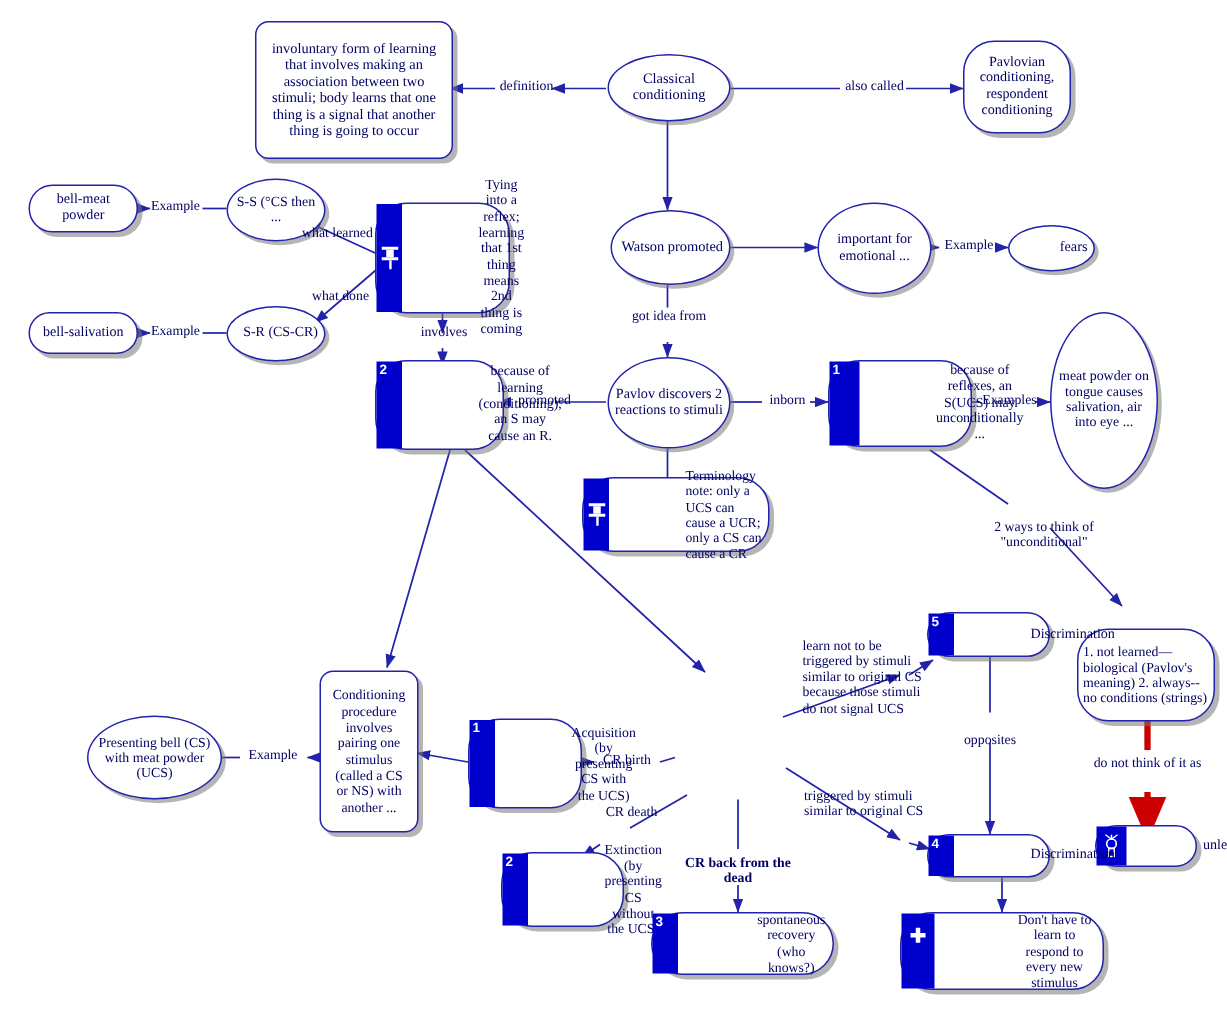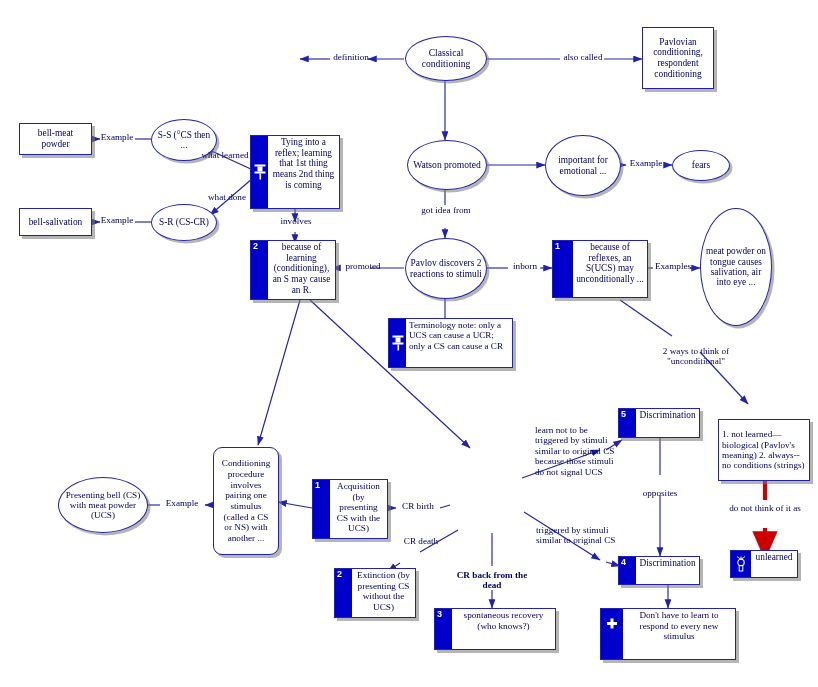--- a/index.html
+++ b/index.html
@@ -6,29 +6,29 @@
   body{
     width:818px;height:687px;
     background:#ffffff;
     font-family:"Liberation Serif",serif;
     position:relative;
     overflow:hidden;
   }
   #canvas{position:absolute;left:0;top:0;width:818px;height:687px;}
   #links{position:absolute;left:0;top:0;width:818px;height:687px;pointer-events:none;}
 
-  .node{position:absolute;box-sizing:border-box;}
+  .node{position:absolute;box-sizing:border-box;border-radius:21px;}
 
   
   .oval{
     border:1.2px solid #2222aa;
     border-radius:50%;
     background:#ffffff;
     color:#000060;
-    display:flex;align-items:center;justify-content:center;
+    display:flex;align-items:center;justify-content:flex-end;
     text-align:center;
     line-height:1.12;
     box-shadow:2.5px 2.5px 0 rgba(120,120,120,.55);
   }
   .oval .txt{padding:0 4px;}
 
   
   .rect{
     border:1.4px solid #2222aa;
     background:#ffffff;
@@ -65,23 +65,24 @@
     position:relative;
     color:#ffffff;
     font-family:"Liberation Sans",sans-serif;
     font-weight:bold;
   }
   .striped .stripe .num{
     position:absolute;left:2px;top:1px;font-size:9px;line-height:9px;
   }
   .striped .body{
     flex:1 1 auto;
-    display:flex;align-items:flex-start;justify-content:center;
+    display:flex;align-items:center;justify-content:center;
     text-align:center;line-height:1.15;
     padding:1px 3px;
+    margin-left:48px;
   }
 
   
   .pin{
     position:absolute;left:50%;top:50%;transform:translate(-50%,-50%);
     width:13px;height:17px;
   }
   .plusicon{
     position:absolute;left:50%;top:9px;transform:translateX(-50%);
     width:11px;height:11px;
@@ -189,20 +190,23 @@
 
     <path d="M668,585 L668,608" marker-end="url(#ah)"></path>
   </g>
 
   <g stroke="#cc0000" stroke-width="4.2" fill="none">
     <path d="M765,478 L765,500"></path>
     <path d="M765,528 L765,548" marker-end="url(#ahr)"></path>
   </g>
 </svg>
 
+<div class="node round" style="left:170px;top:14px;width:132px;height:92px;font-size:9.6px;">
+  <span class="txt">involuntary form of learning that involves making an association between two stimuli; body learns that one thing is a signal that another thing is going to occur</span>
+</div>
 
 <div class="node oval" style="left:405px;top:36px;width:82px;height:45px;font-size:9.6px;">
   <span class="txt">Classical conditioning</span>
 </div>
 
 <div class="node rect" style="left:642px;top:27px;width:72px;height:62px;font-size:9.4px;">
   <span class="txt">Pavlovian conditioning, respondent conditioning</span>
 </div>
 
 <div class="node rect" style="left:19px;top:123px;width:73px;height:32px;font-size:9.4px;">

